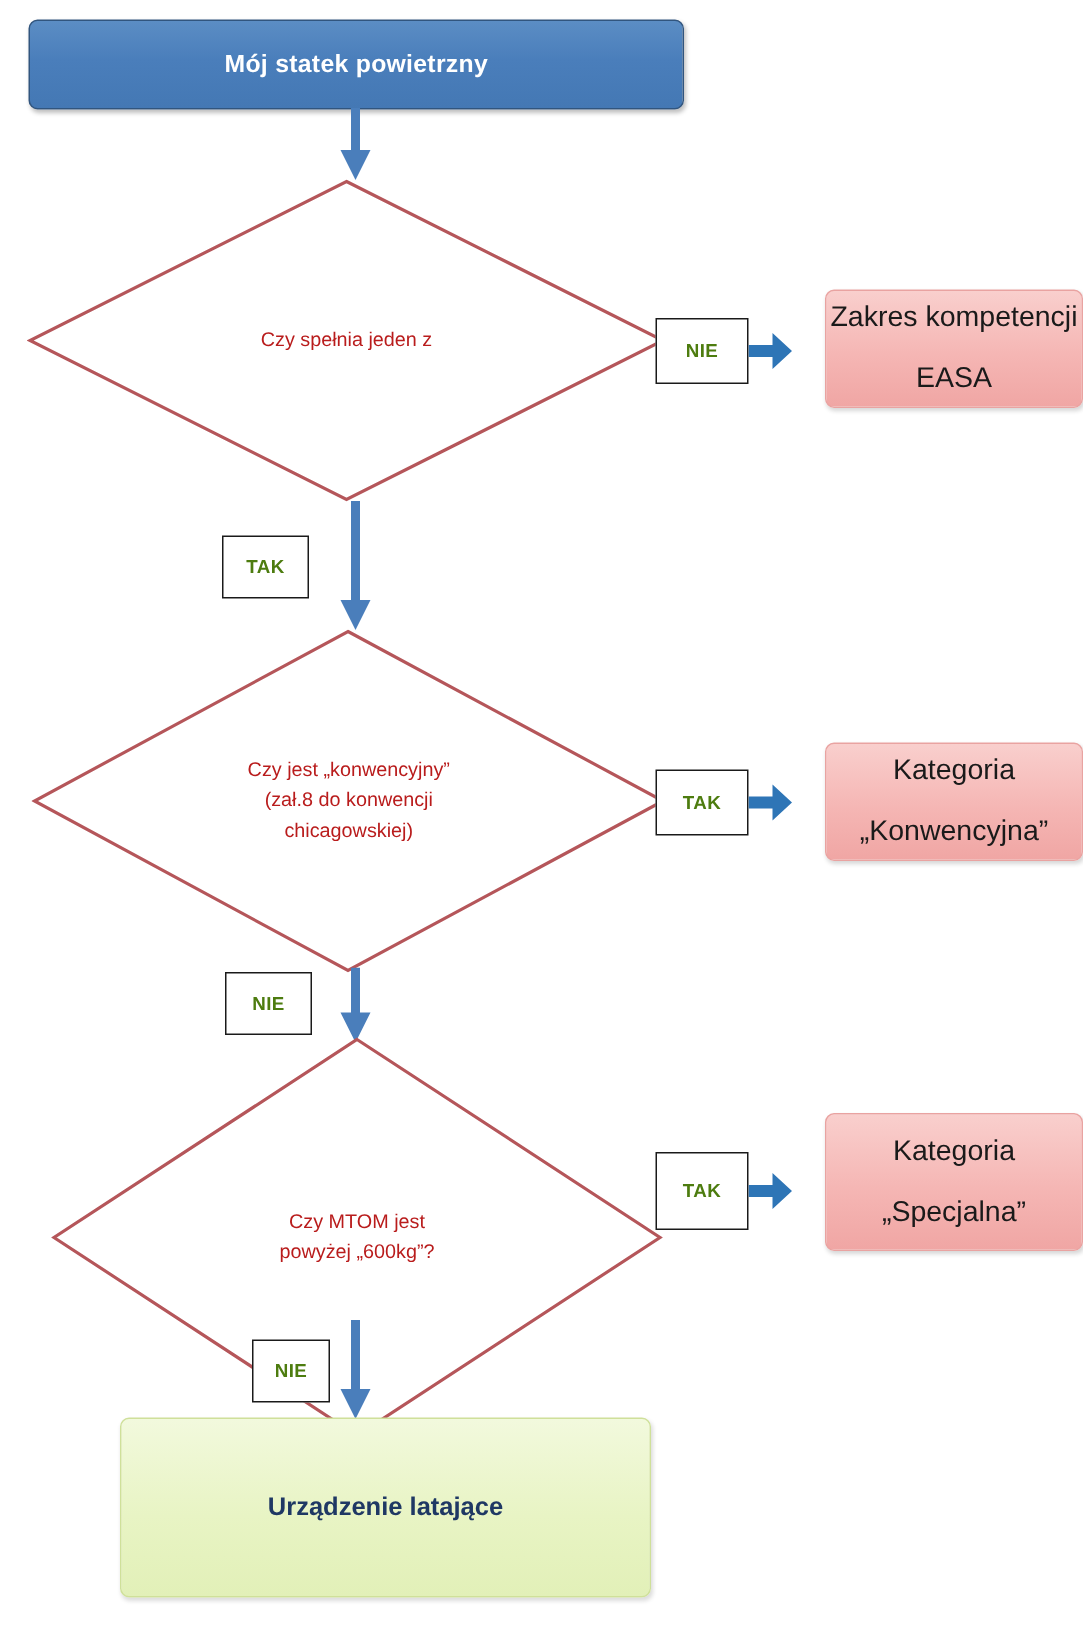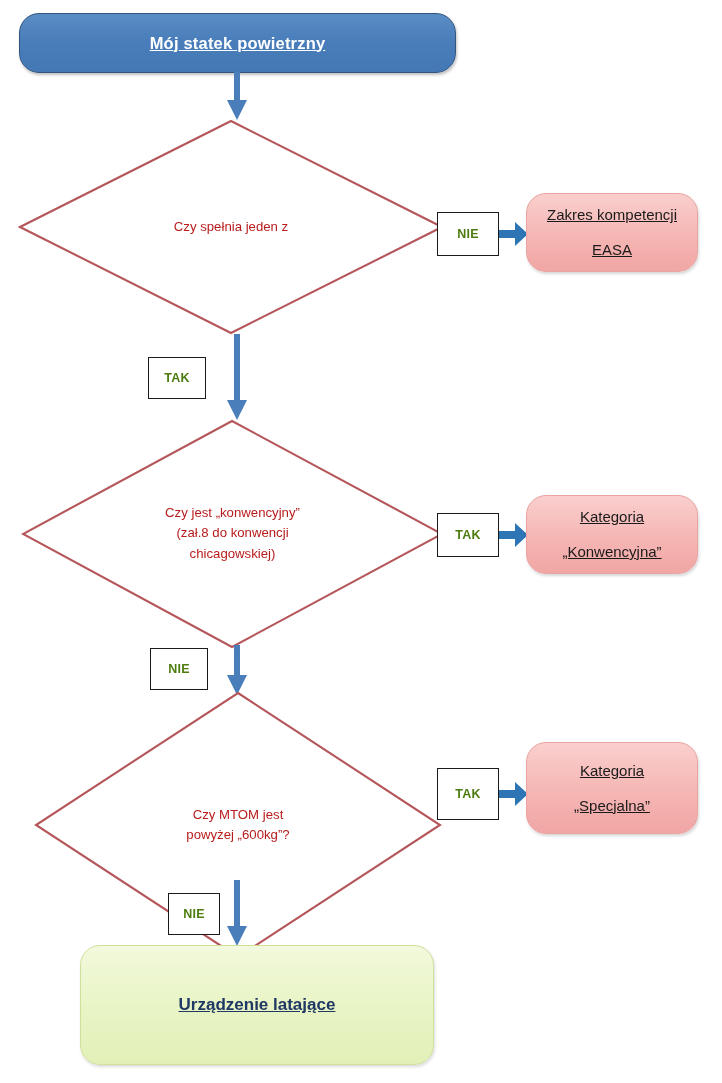--- a/index.html
+++ b/index.html
@@ -25,22 +25,21 @@
     box-sizing: border-box;
     display: flex;
     flex-direction: column;
     align-items: center;
     justify-content: center;
     text-align: center;
   }
 
   
   .roundbox {
-    border-radius: 20px;
-    text-decoration: underline;
+    border-radius: 6px;
   }
   .box-start {
     background: linear-gradient(180deg, #5b8dc4 0%, #4a7ebb 45%, #4478b4 100%);
     border: 1.5px solid #31557e;
     box-shadow: 1px 2px 3px rgba(0,0,0,0.25);
     color: #ffffff;
     font-weight: bold;
     font-size: 16.5px;
     letter-spacing: 0.2px;
   }
@@ -50,22 +49,23 @@
     box-shadow: 1px 2px 3px rgba(0,0,0,0.14);
     color: #1f3864;
     font-weight: bold;
     font-size: 17px;
   }
   .box-result {
     background: linear-gradient(180deg, #f9cfcd 0%, #f5b6b4 55%, #f0a6a4 100%);
     border: 1.3px solid #e9a3a1;
     box-shadow: 1px 2px 3px rgba(0,0,0,0.16);
     color: #1a1a1a;
-    font-size: 15px;
+    font-size: 19px;
     line-height: 1.45;
+    margin-left: 24px;
   }
   .box-result .line {
     display: block;
   }
   .box-result .line + .line {
     margin-top: 13px;
   }
 
   
   .diamond-wrap {

